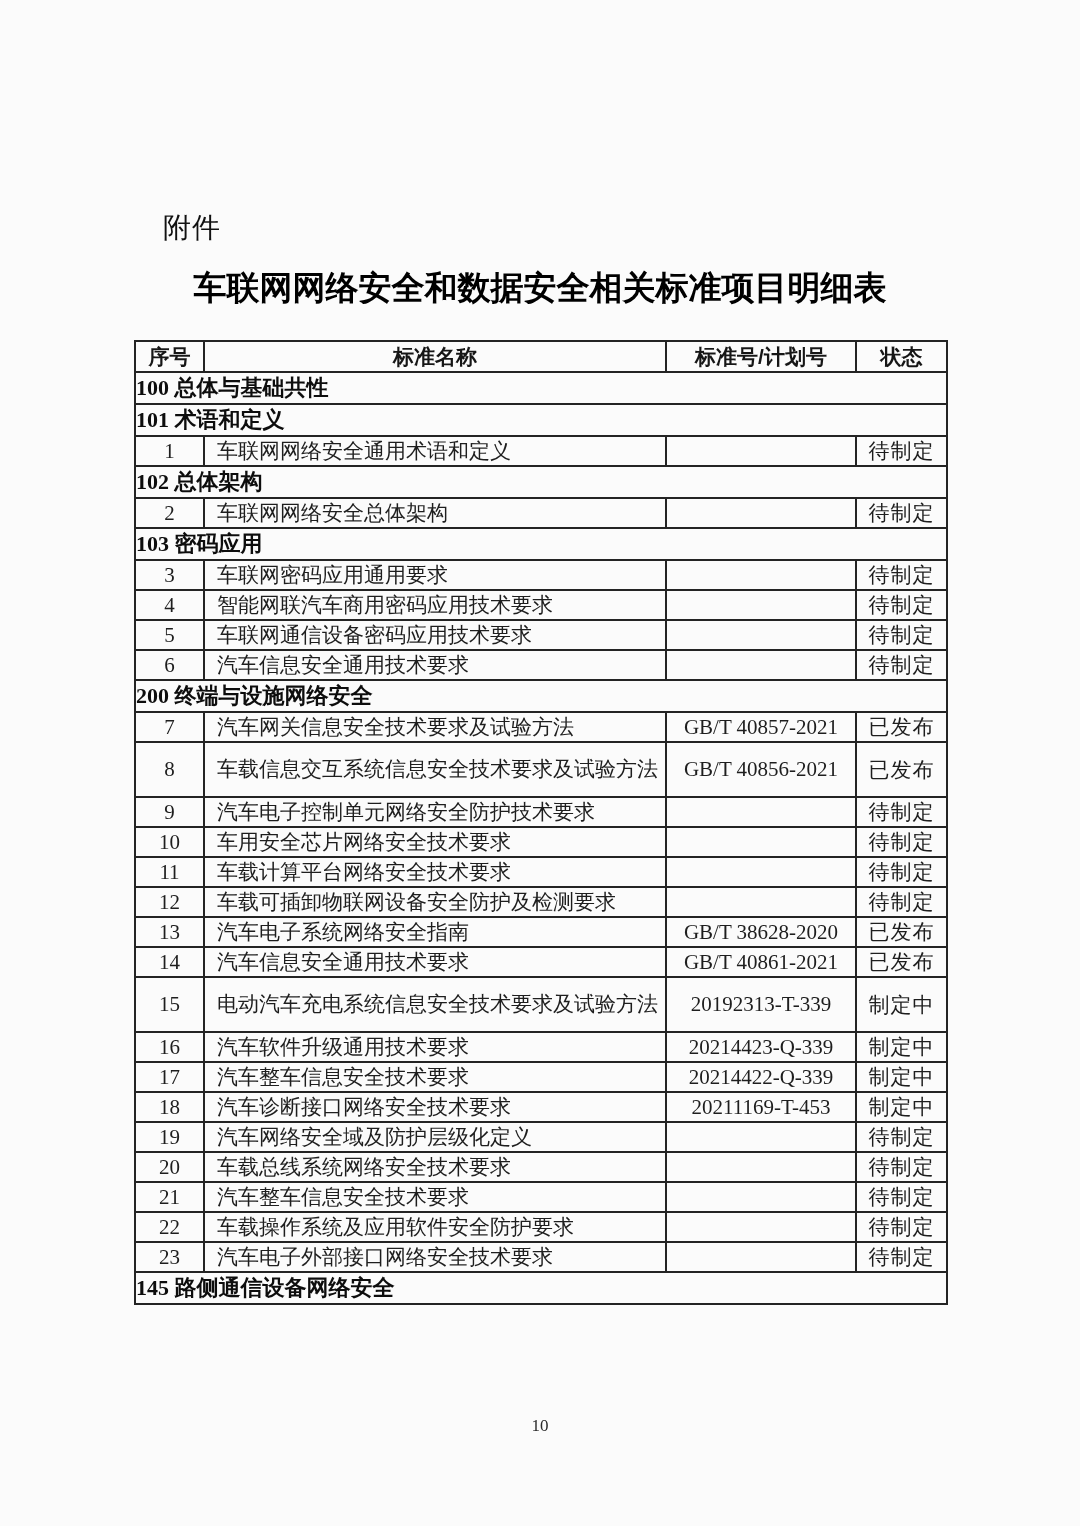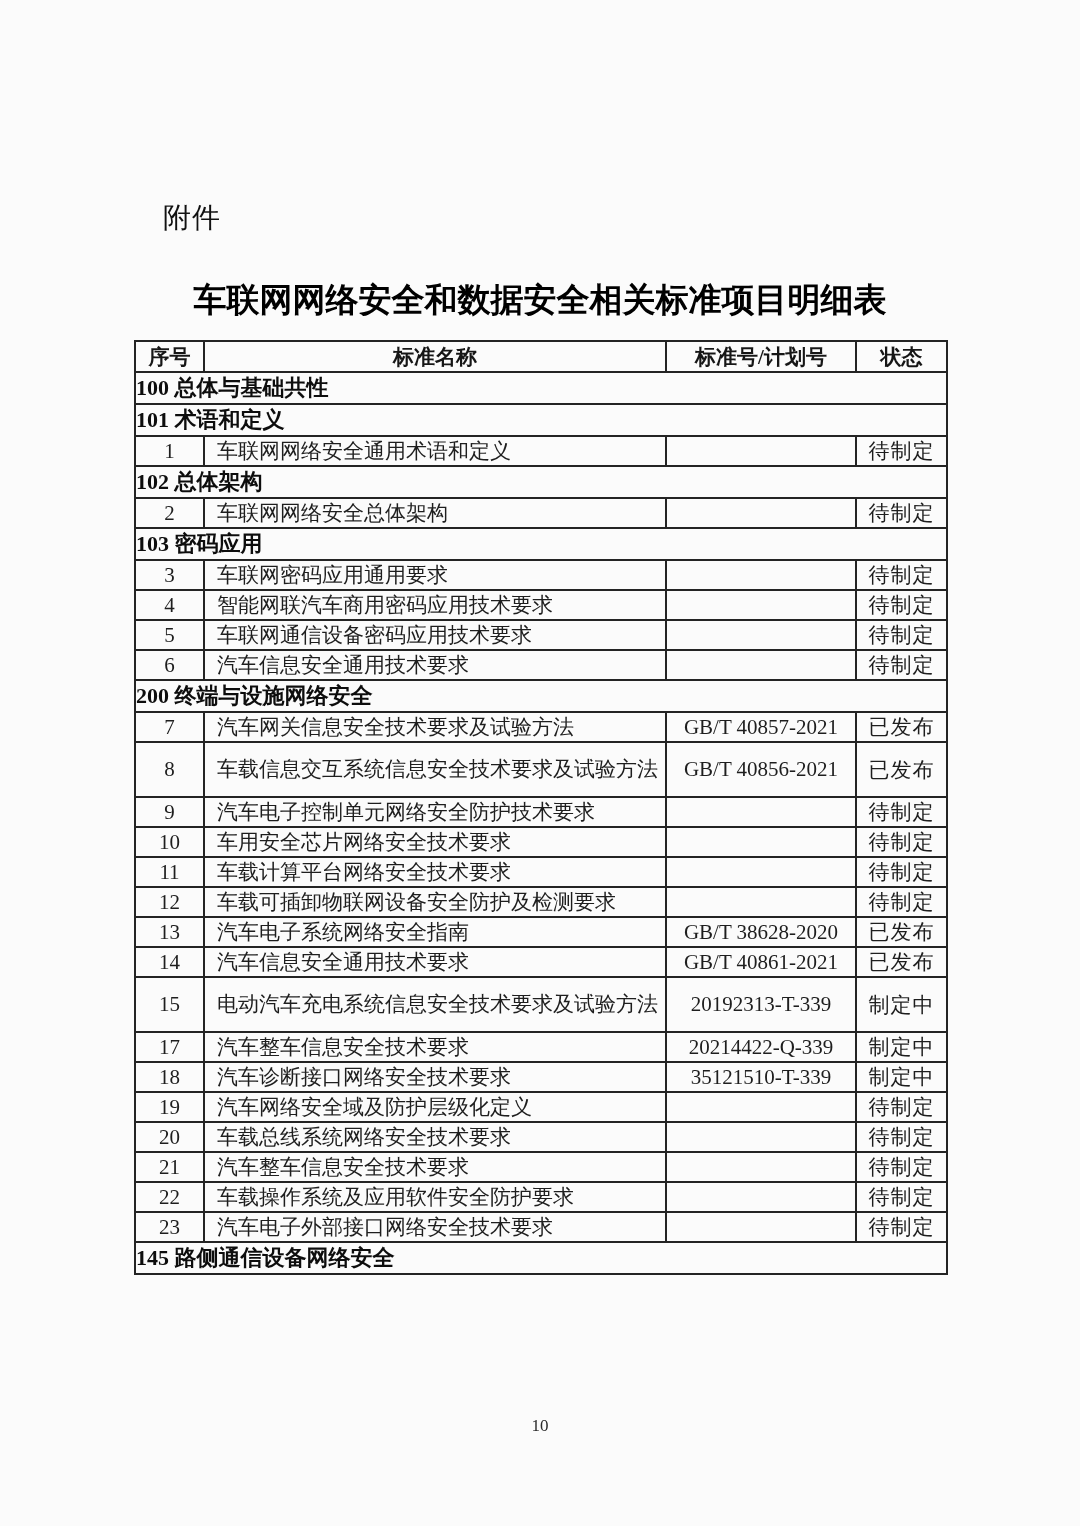--- a/index.html
+++ b/index.html
@@ -8,33 +8,33 @@
     height: 1526px;
     background: #fbfbfb;
     position: relative;
     font-family: "Liberation Serif", serif;
     color: #1c1c1c;
     overflow: hidden;
   }
   .attachment {
     position: absolute;
     left: 163px;
-    top: 199px;
+    top: 209px;
     font-family: "Liberation Sans", sans-serif;
     font-size: 28px;
     font-weight: 500;
     color: #111;
     letter-spacing: 1px;
   }
   .doc-title {
     position: absolute;
     left: 0;
     right: 0;
     top: 266px;
-    margin: 12px;
+    margin: 0;
     text-align: center;
     font-family: "Liberation Serif", serif;
     font-size: 33px;
     font-weight: bold;
     color: #000;
   }
   table.standards-table {
     position: absolute;
     left: 134px;
     top: 340px;
@@ -44,21 +44,21 @@
   }
   .standards-table th,
   .standards-table td {
     border: 2px solid #242424;
     padding: 0;
     box-sizing: border-box;
     overflow: hidden;
   }
   .standards-table thead th {
     height: 31px;
-    font-family: Liberation Serif, serif;
+    font-family: Liberation Sans, sans-serif;
     font-size: 21px;
     font-weight: 600;
     text-align: center;
     vertical-align: middle;
     color: #161616;
   }
   tr.section-row td {
     height: 27px;
     text-align: left;
     vertical-align: middle;
@@ -213,29 +213,35 @@
         <td class="td-code">GB/T 40861-2021</td>
         <td class="td-status">已发布</td>
       </tr>
       <tr class="item-row two-line">
         <td class="td-no">15</td>
         <td class="td-name">电动汽车充电系统信息安全技术要求及试验方法</td>
         <td class="td-code">20192313-T-339</td>
         <td class="td-status">制定中</td>
       </tr>
       <tr class="item-row">
+        <td class="td-no">16</td>
+        <td class="td-name">汽车软件升级通用技术要求</td>
+        <td class="td-code">20214423-Q-339</td>
+        <td class="td-status">制定中</td>
+      </tr>
+      <tr class="item-row">
         <td class="td-no">17</td>
         <td class="td-name">汽车整车信息安全技术要求</td>
         <td class="td-code">20214422-Q-339</td>
         <td class="td-status">制定中</td>
       </tr>
       <tr class="item-row">
         <td class="td-no">18</td>
         <td class="td-name">汽车诊断接口网络安全技术要求</td>
-        <td class="td-code">35121510-T-339</td>
+        <td class="td-code">20211169-T-453</td>
         <td class="td-status">制定中</td>
       </tr>
       <tr class="item-row">
         <td class="td-no">19</td>
         <td class="td-name">汽车网络安全域及防护层级化定义</td>
         <td class="td-code"></td>
         <td class="td-status">待制定</td>
       </tr>
       <tr class="item-row">
         <td class="td-no">20</td>

